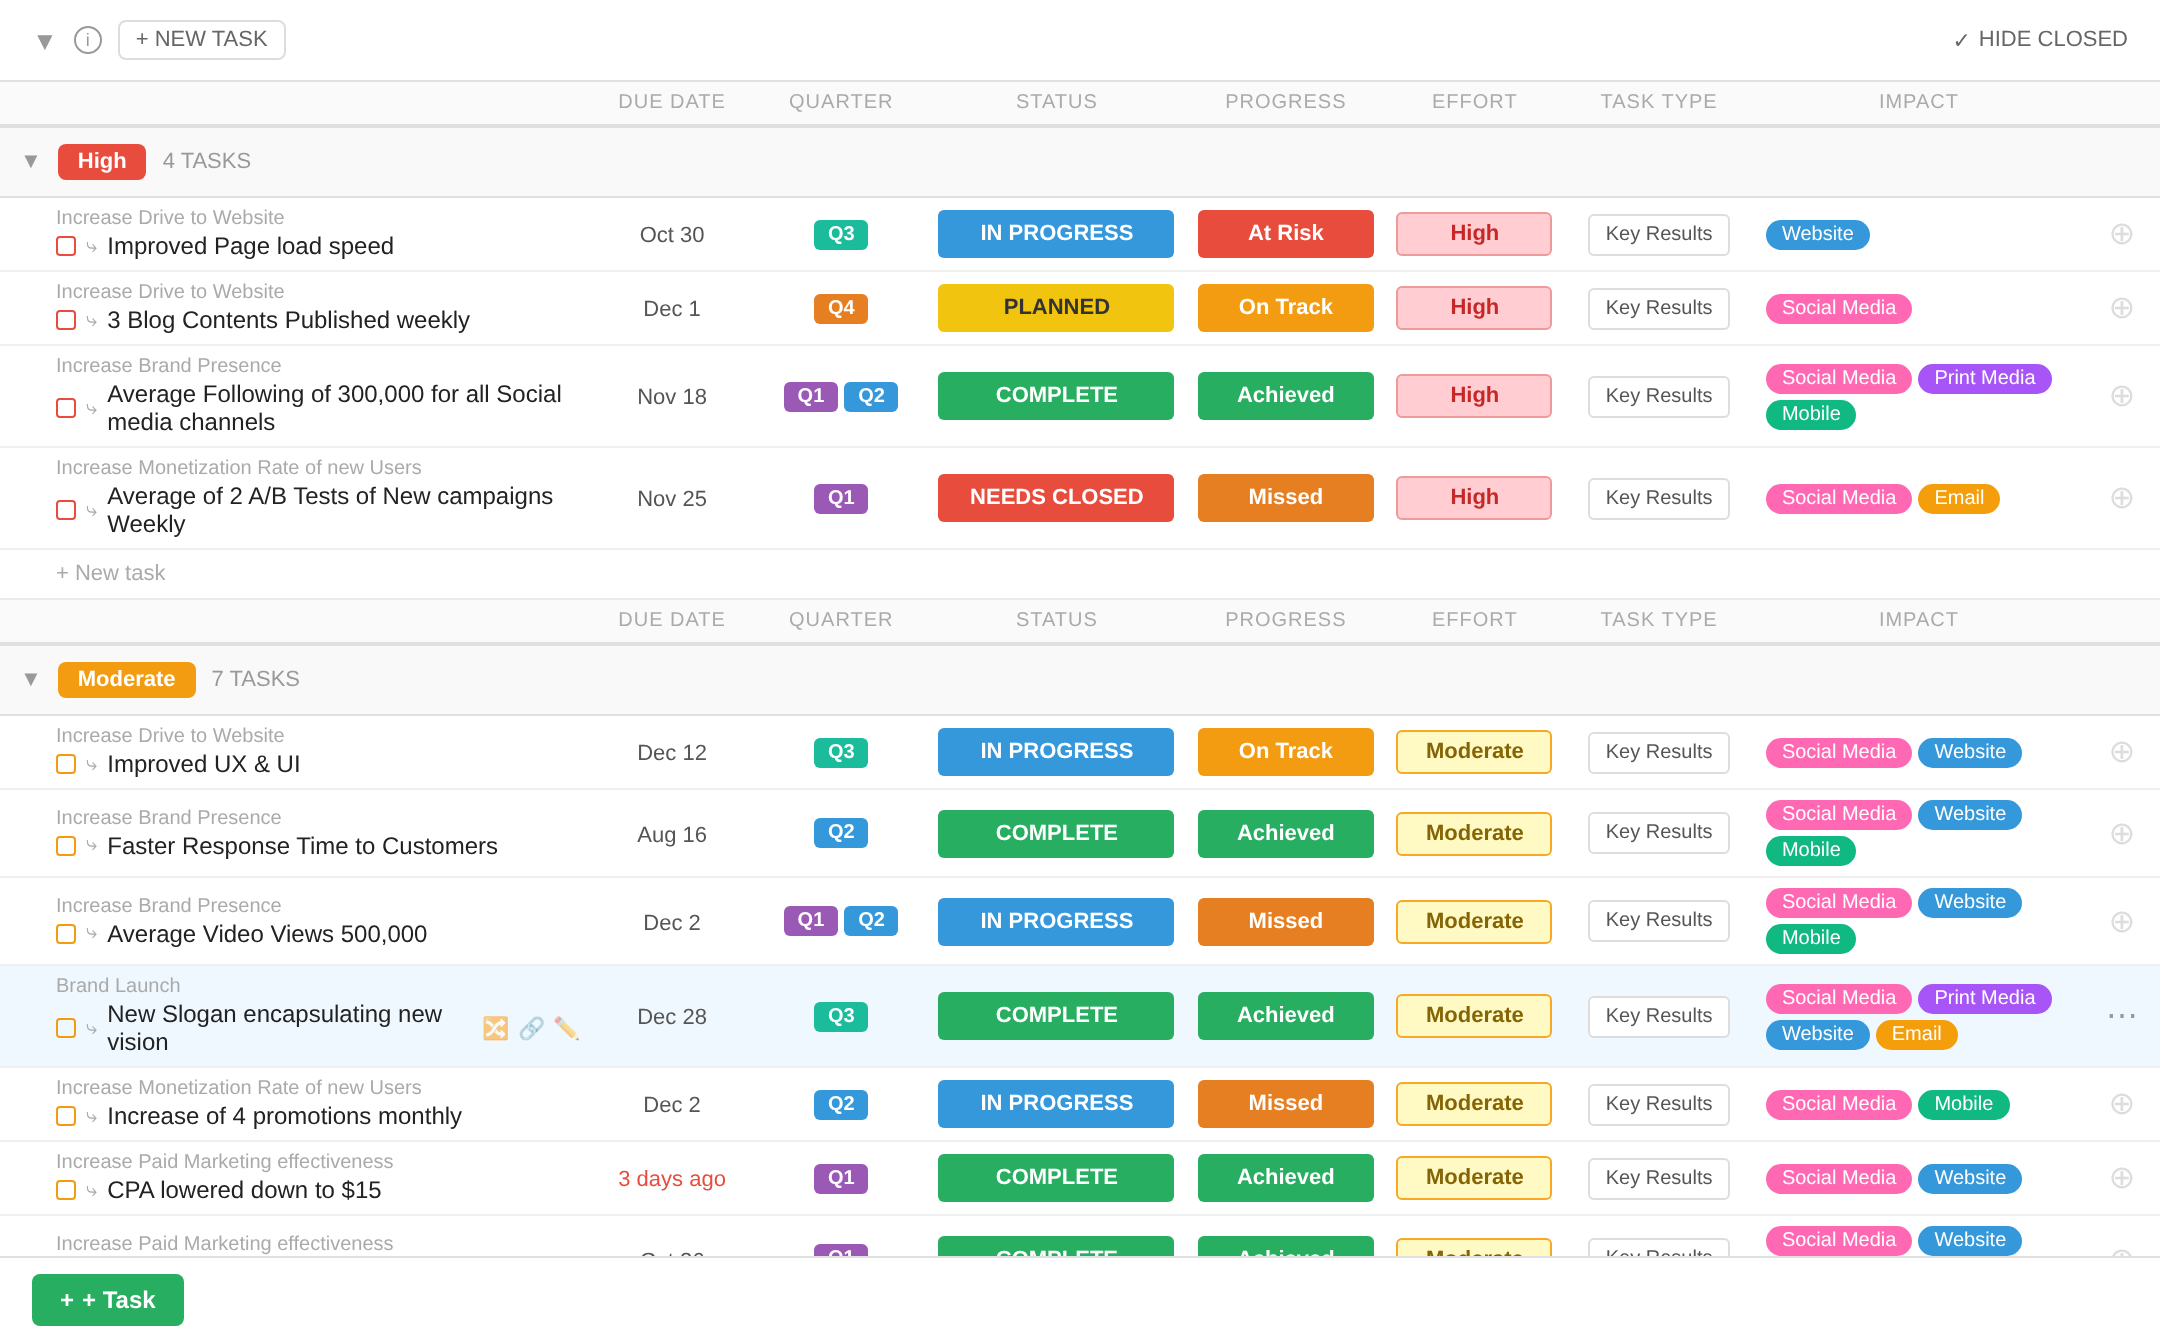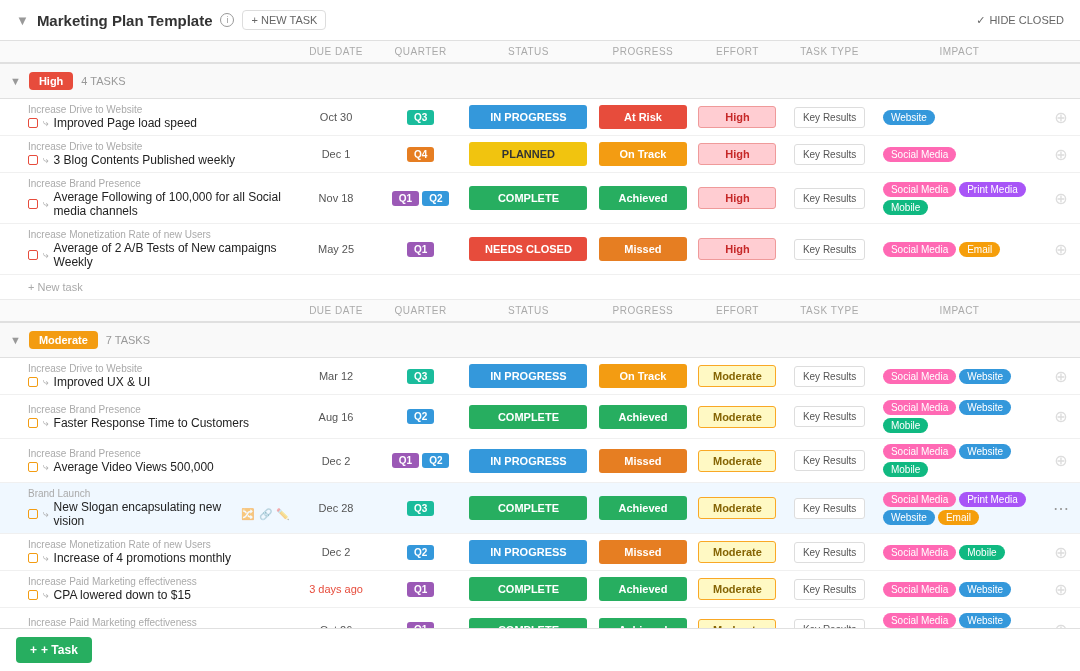--- a/index.html
+++ b/index.html
@@ -5,21 +5,20 @@
     * { box-sizing: border-box; margin: 0; padding: 0; }
     body { font-family: -apple-system, BlinkMacSystemFont, 'Segoe UI', sans-serif; font-size: 12px; background: #fff; color: #333; overflow-x: auto; }
   </style>
 </head>
 <body>
 
 <div>
   <div style="display:flex; align-items:center; justify-content:space-between; padding:10px 16px; border-bottom:1px solid #e0e0e0;">
     <div style="display:flex; align-items:center; gap:8px;">
       <span style="color:#999; font-size:13px; cursor:pointer;">▼</span>
-      <span style="font-size:15px; font-weight:600;">Marketing Plan Template</span>
       <span style="width:14px;height:14px;border-radius:50%;border:1.5px solid #999;display:inline-flex;align-items:center;justify-content:center;font-size:9px;color:#999;cursor:pointer;">i</span>
       <button style="font-size:11px;color:#666;border:1px solid #ddd;border-radius:4px;padding:3px 8px;cursor:pointer;background:#fff;">+ NEW TASK</button>
     </div>
     <div style="font-size:11px;color:#666;cursor:pointer;display:flex;align-items:center;gap:4px;">
       <span>✓</span>
       <span>HIDE CLOSED</span>
     </div>
   </div>
 </div>
 
@@ -111,21 +110,21 @@
             </div>
           </td>
           <td style="padding: 5px 4px; vertical-align: middle; text-align: center;"><span style="color:#ddd;cursor:pointer;font-size:16px;">⊕</span></td>
         </tr>
         <tr style="border-bottom: 1px solid rgb(240, 240, 240);">
           <td style="padding: 5px 4px 5px 28px; vertical-align: middle;">
       <div style="font-size:10px;color:#aaa;margin-bottom:1px;">Increase Brand Presence</div>
       <div style="display:flex;align-items:center;gap:5px;">
         <span style="width:10px;height:10px;border:1.5px solid #e74c3c;border-radius:2px;flex-shrink:0;display:inline-block;"></span>
         <span style="color:#aaa;font-size:10px;">⤷</span>
-        <span style="font-size:12px;font-weight:500;color:#222;cursor:pointer;">Average Following of 100,000 for all Social media channels</span>
+        <span style="font-size:12px;font-weight:500;color:#222;cursor:pointer;">Average Following of 300,000 for all Social media channels</span>
 
       </div>
     </td>
           <td style="padding: 5px 4px; vertical-align: middle; text-align: center;"><span style="font-size:11px;color:#555;">Nov 18</span></td>
           <td style="padding: 5px 4px; vertical-align: middle;">
             <div style="display:flex;gap:3px;justify-content:center;flex-wrap:wrap;">
               <span style="padding:2px 7px;border-radius:3px;font-size:10px;font-weight:600;color:#fff;background:#9b59b6;">Q1</span>
               <span style="padding:2px 7px;border-radius:3px;font-size:10px;font-weight:600;color:#fff;background:#3498db;">Q2</span>
             </div>
           </td>
@@ -145,21 +144,21 @@
         <tr style="border-bottom: 1px solid rgb(240, 240, 240);">
           <td style="padding: 5px 4px 5px 28px; vertical-align: middle;">
       <div style="font-size:10px;color:#aaa;margin-bottom:1px;">Increase Monetization Rate of new Users</div>
       <div style="display:flex;align-items:center;gap:5px;">
         <span style="width:10px;height:10px;border:1.5px solid #e74c3c;border-radius:2px;flex-shrink:0;display:inline-block;"></span>
         <span style="color:#aaa;font-size:10px;">⤷</span>
         <span style="font-size:12px;font-weight:500;color:#222;cursor:pointer;">Average of 2 A/B Tests of New campaigns Weekly</span>
 
       </div>
     </td>
-          <td style="padding: 5px 4px; vertical-align: middle; text-align: center;"><span style="font-size:11px;color:#555;">May 25</span></td>
+          <td style="padding: 5px 4px; vertical-align: middle; text-align: center;"><span style="font-size:11px;color:#555;">Nov 25</span></td>
           <td style="padding: 5px 4px; vertical-align: middle;">
             <div style="display:flex;gap:3px;justify-content:center;flex-wrap:wrap;">
               <span style="padding:2px 7px;border-radius:3px;font-size:10px;font-weight:600;color:#fff;background:#9b59b6;">Q1</span>
             </div>
           </td>
           <td style="padding: 5px 4px; vertical-align: middle; text-align: center;"><span style="display:inline-block;padding:6px 10px;border-radius:3px;font-size:11px;font-weight:700;background:#e74c3c;color:#fff;width:118px;text-align:center;">NEEDS CLOSED</span></td>
           <td style="padding: 5px 4px; vertical-align: middle; text-align: center;"><span style="display:inline-block;padding:6px 8px;border-radius:3px;font-size:11px;font-weight:600;background:#e67e22;color:#fff;width:88px;text-align:center;">Missed</span></td>
           <td style="padding: 5px 4px; vertical-align: middle; text-align: center;"><span style="display:inline-block;padding:4px 8px;border-radius:3px;font-size:11px;font-weight:600;background:#ffcdd2;color:#c62828;border:1px solid #ef9a9a;width:78px;text-align:center;">High</span></td>
           <td style="padding: 5px 4px; vertical-align: middle; text-align: center;"><span style="display:inline-block;padding:4px 8px;font-size:10px;color:#555;border:1px solid #ddd;border-radius:3px;background:#fff;">Key Results</span></td>
           <td style="padding: 5px 6px; vertical-align: middle;">
@@ -196,21 +195,21 @@
         <tr style="border-bottom: 1px solid rgb(240, 240, 240);">
           <td style="padding: 5px 4px 5px 28px; vertical-align: middle;">
       <div style="font-size:10px;color:#aaa;margin-bottom:1px;">Increase Drive to Website</div>
       <div style="display:flex;align-items:center;gap:5px;">
         <span style="width:10px;height:10px;border:1.5px solid #f39c12;border-radius:2px;flex-shrink:0;display:inline-block;"></span>
         <span style="color:#aaa;font-size:10px;">⤷</span>
         <span style="font-size:12px;font-weight:500;color:#222;cursor:pointer;">Improved UX &amp; UI</span>
 
       </div>
     </td>
-          <td style="padding: 5px 4px; vertical-align: middle; text-align: center;"><span style="font-size:11px;color:#555;">Mar 12</span></td>
+          <td style="padding: 5px 4px; vertical-align: middle; text-align: center;"><span style="font-size:11px;color:#555;">Dec 12</span></td>
           <td style="padding: 5px 4px; vertical-align: middle;">
             <div style="display:flex;gap:3px;justify-content:center;flex-wrap:wrap;">
               <span style="padding:2px 7px;border-radius:3px;font-size:10px;font-weight:600;color:#fff;background:#1abc9c;">Q3</span>
             </div>
           </td>
           <td style="padding: 5px 4px; vertical-align: middle; text-align: center;"><span style="display:inline-block;padding:6px 10px;border-radius:3px;font-size:11px;font-weight:700;background:#3498db;color:#fff;width:118px;text-align:center;">IN PROGRESS</span></td>
           <td style="padding: 5px 4px; vertical-align: middle; text-align: center;"><span style="display:inline-block;padding:6px 8px;border-radius:3px;font-size:11px;font-weight:600;background:#f39c12;color:#fff;width:88px;text-align:center;">On Track</span></td>
           <td style="padding: 5px 4px; vertical-align: middle; text-align: center;"><span style="display:inline-block;padding:4px 8px;border-radius:3px;font-size:11px;font-weight:600;background:#fff9c4;color:#856404;border:1px solid #f9a825;width:78px;text-align:center;">Moderate</span></td>
           <td style="padding: 5px 4px; vertical-align: middle; text-align: center;"><span style="display:inline-block;padding:4px 8px;font-size:10px;color:#555;border:1px solid #ddd;border-radius:3px;background:#fff;">Key Results</span></td>
           <td style="padding: 5px 6px; vertical-align: middle;">

